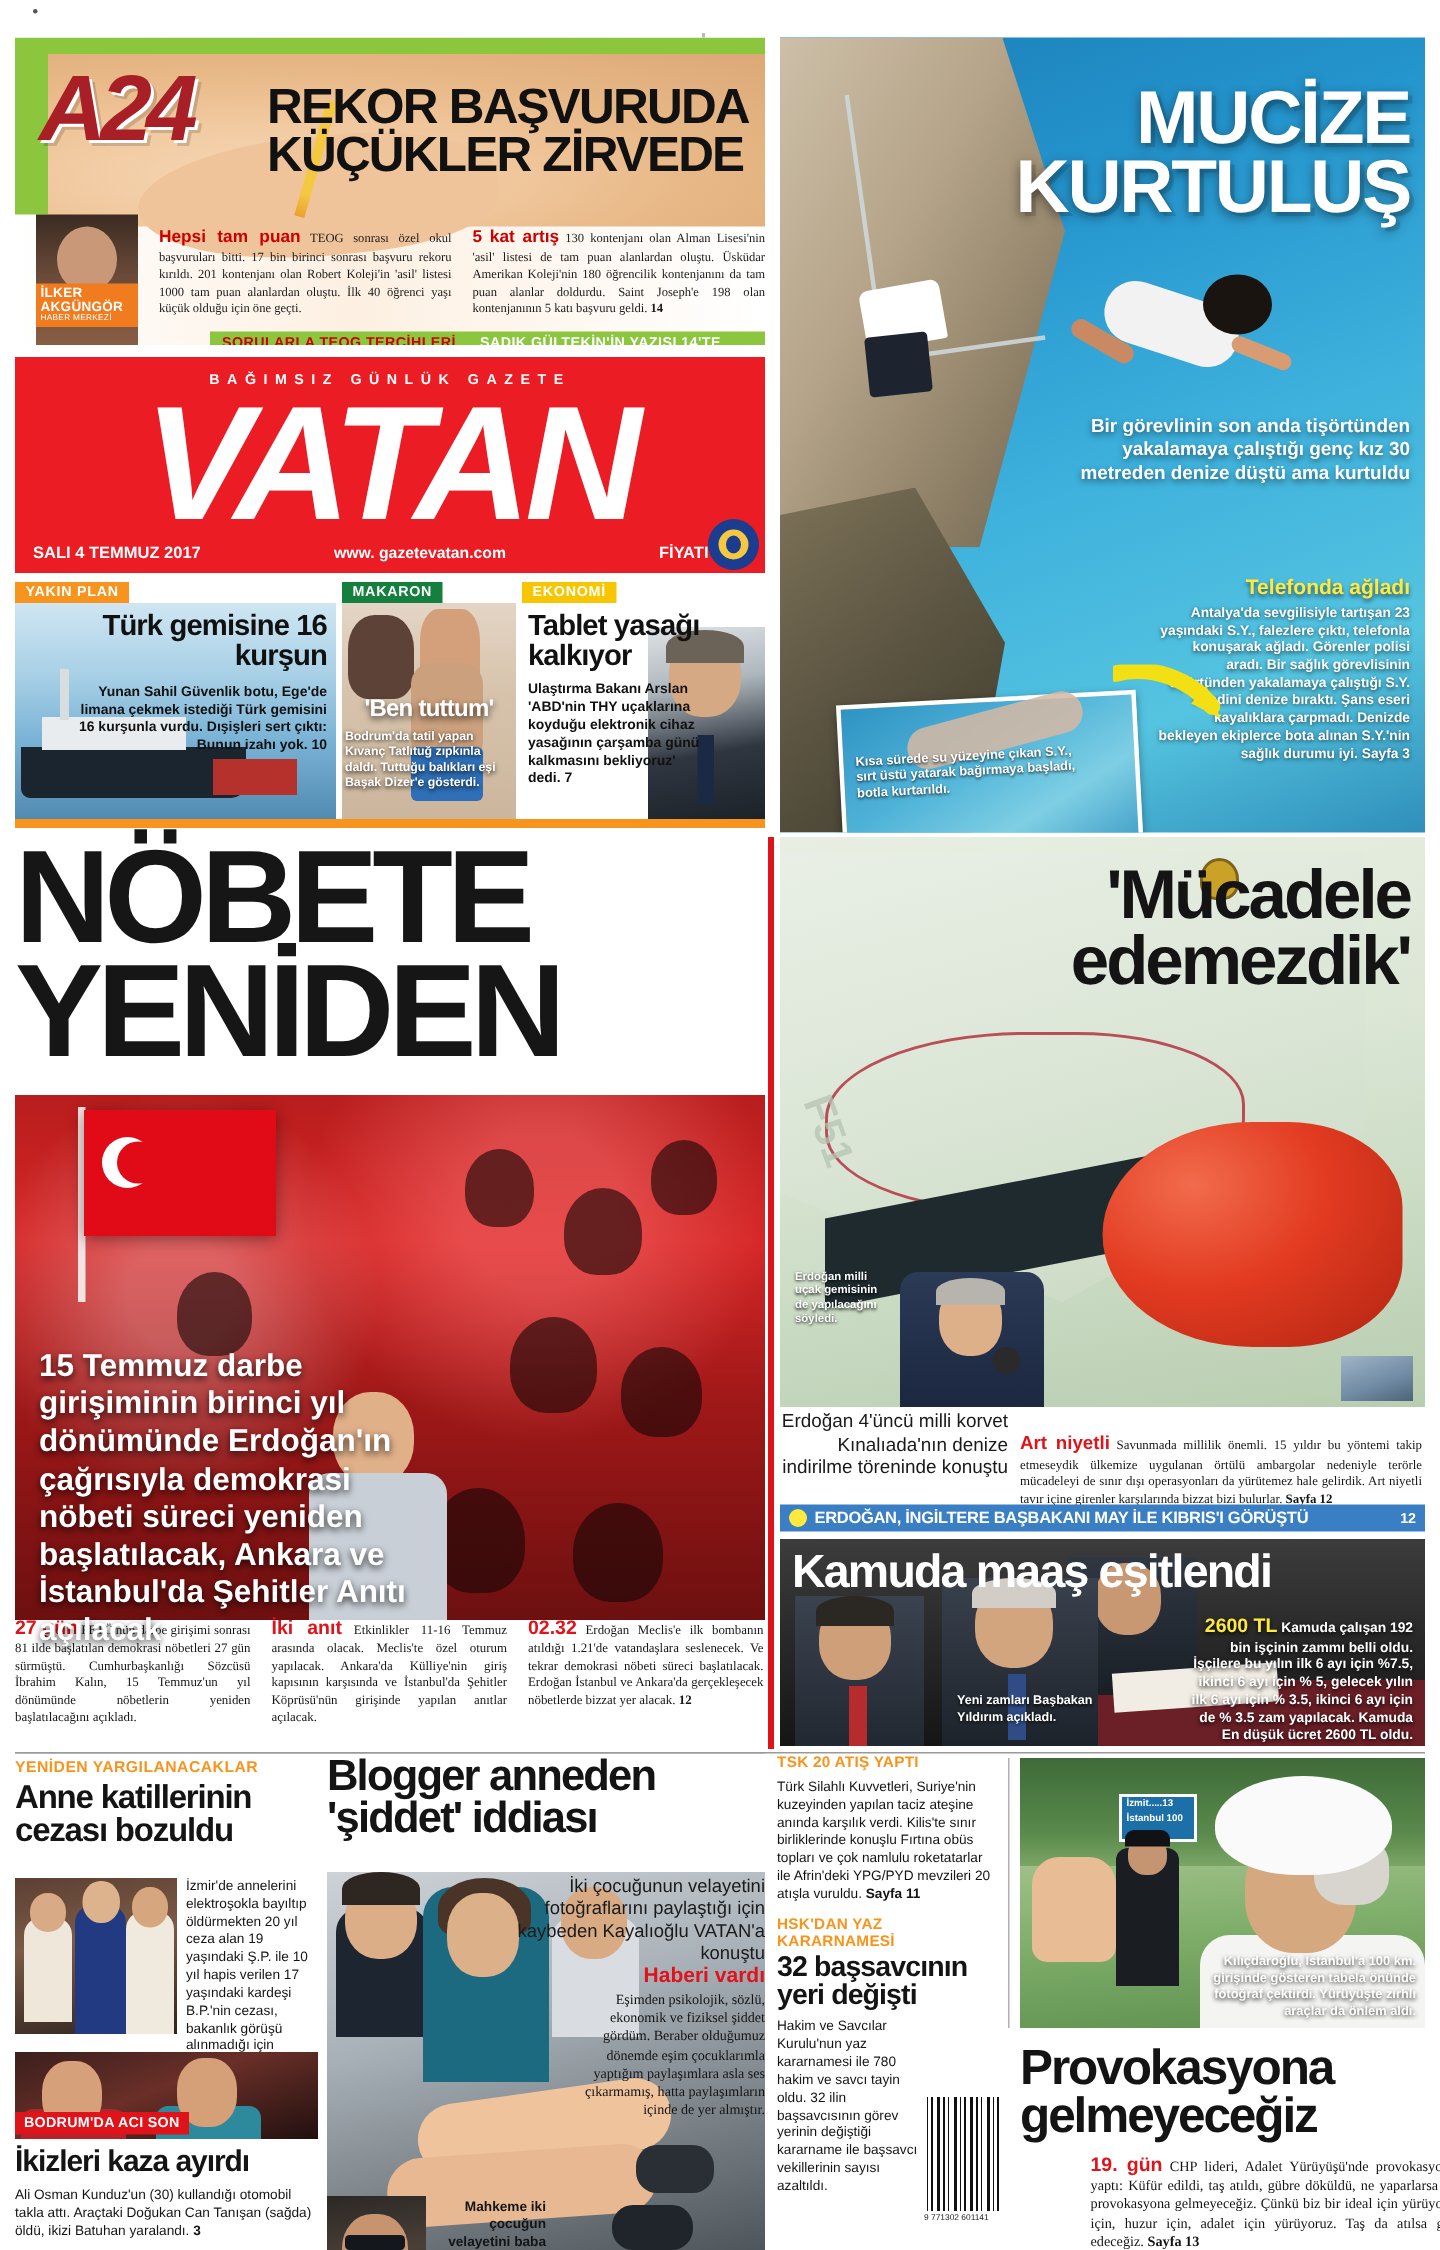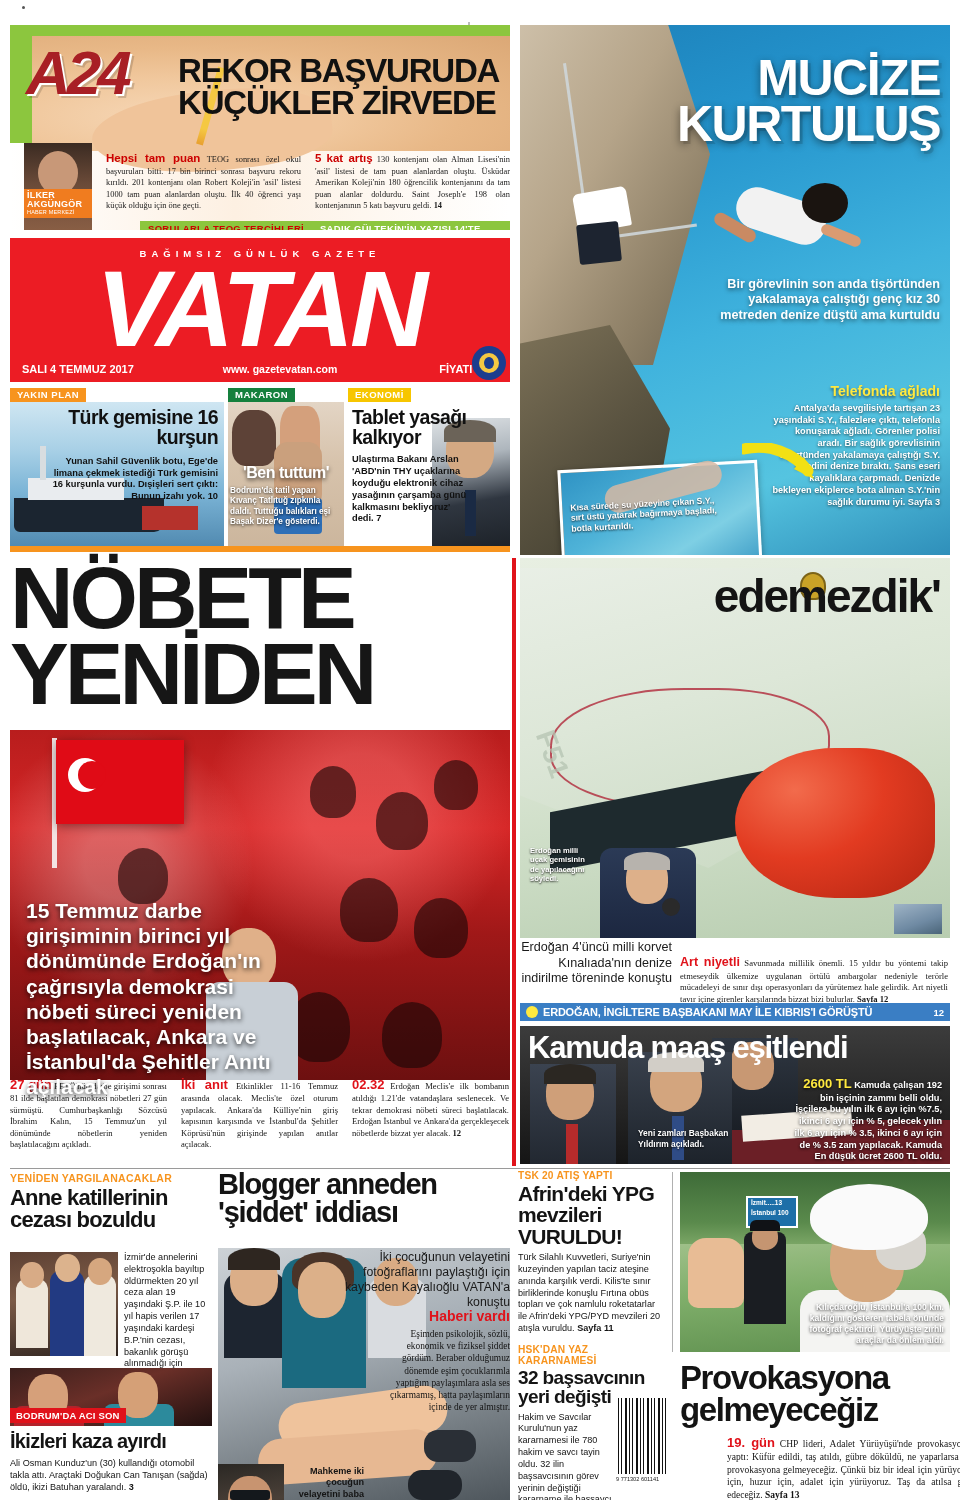--- a/index.html
+++ b/index.html
@@ -602,20 +602,21 @@
   <div class="red-div-v"></div>
 
   <div class="mucadele">
     <div class="ship-big"></div>
     <div class="ship-red-line"></div>
     <div class="ship-dark"></div>
     <div class="ship-bulb"></div>
     <div class="ship-f51">F51</div>
     <div class="crest"></div>
     <div class="mc-head">
+      <div>'Mücadele</div>
       <div>edemezdik'</div>
     </div>
     <div class="erd-pod">
       <div class="erd-face"></div>
       <div class="erd-hair"></div>
       <div class="erd-mic"></div>
     </div>
     <div class="mc-cap">Erdoğan milli uçak gemisinin de yapılacağını söyledi.</div>
     <div class="mc-thumb"></div>
   </div>
@@ -706,21 +707,20 @@
     <div class="b2-inset">
       <div class="ins-f"></div>
       <div class="ins-g"></div>
     </div>
     <div class="b2-inset-cap">Mahkeme iki çocuğun velayetini baba Savaş İçten'e verdi.</div>
 
   </div>
 
   <div class="b3">
     <div class="b3-kick">TSK 20 ATIŞ YAPTI</div>
-    <h3>Afrin'deki YPG mevzileri VURULDU!</h3>
     <p><span>Türk Silahlı Kuvvetleri, Suriye'nin kuzeyinden yapılan taciz ateşine anında karşılık verdi. Kilis'te sınır birliklerinde konuşlu Fırtına obüs topları ve çok namlulu roketatarlar ile Afrin'deki YPG/PYD mevzileri 20 atışla vuruldu.</span> <span class="pg">Sayfa 11</span></p>
     <div class="b3-kick2">HSK'DAN YAZ KARARNAMESİ</div>
     <h4>32 başsavcının yeri değişti</h4>
     <p class="p2"><span>Hakim ve Savcılar Kurulu'nun yaz kararnamesi ile 780 hakim ve savcı tayin oldu. 32 ilin başsavcısının görev yerinin değiştiği kararname ile başsavcı vekillerinin sayısı azaltıldı.</span> </p>
     <div class="barcode"></div>
     <div class="barcode-n">9 771302 601141</div>
   </div>
   <div class="b3-vrule"></div>
 
   <div class="b4">
@@ -732,21 +732,21 @@
         <span>İstanbul 100</span>
       </div>
       <div class="kil-body"></div>
       <div class="kil-face"></div>
       <div class="kil-hair"></div>
       <div class="kil-hat"></div>
       <div class="cop"></div>
       <div class="cop-f"></div>
       <div class="cop-h"></div>
       <div class="hand-up"></div>
-      <div class="b4-cap">Kılıçdaroğlu, İstanbul'a 100 km. kaldığını gösteren tabela önünde fotoğraf çektirdi. Yürüyüşte zırhlı araçlar da önlem aldı.</div>
+      <div class="b4-cap">Kılıçdaroğlu, İstanbul'a 100 km. girişinde gösteren tabela önünde fotoğraf çektirdi. Yürüyüşte zırhlı araçlar da önlem aldı.</div>
     </div>
     <h3>
       <div>Provokasyona</div>
       <div>gelmeyeceğiz</div>
     </h3>
     <p>
       <b class="lead">19. gün</b><span> CHP lideri, Adalet Yürüyüşü'nde provokasyon uyarısı yaptı: Küfür edildi, taş atıldı, gübre döküldü, ne yaparlarsa yapsınlar provokasyona gelmeyeceğiz. Çünkü biz bir ideal için yürüyoruz, dava için, huzur için, adalet için yürüyoruz. Taş da atılsa gül kabul edeceğiz.</span> <span class="pg">Sayfa 13</span>
     </p>
   </div>
 

